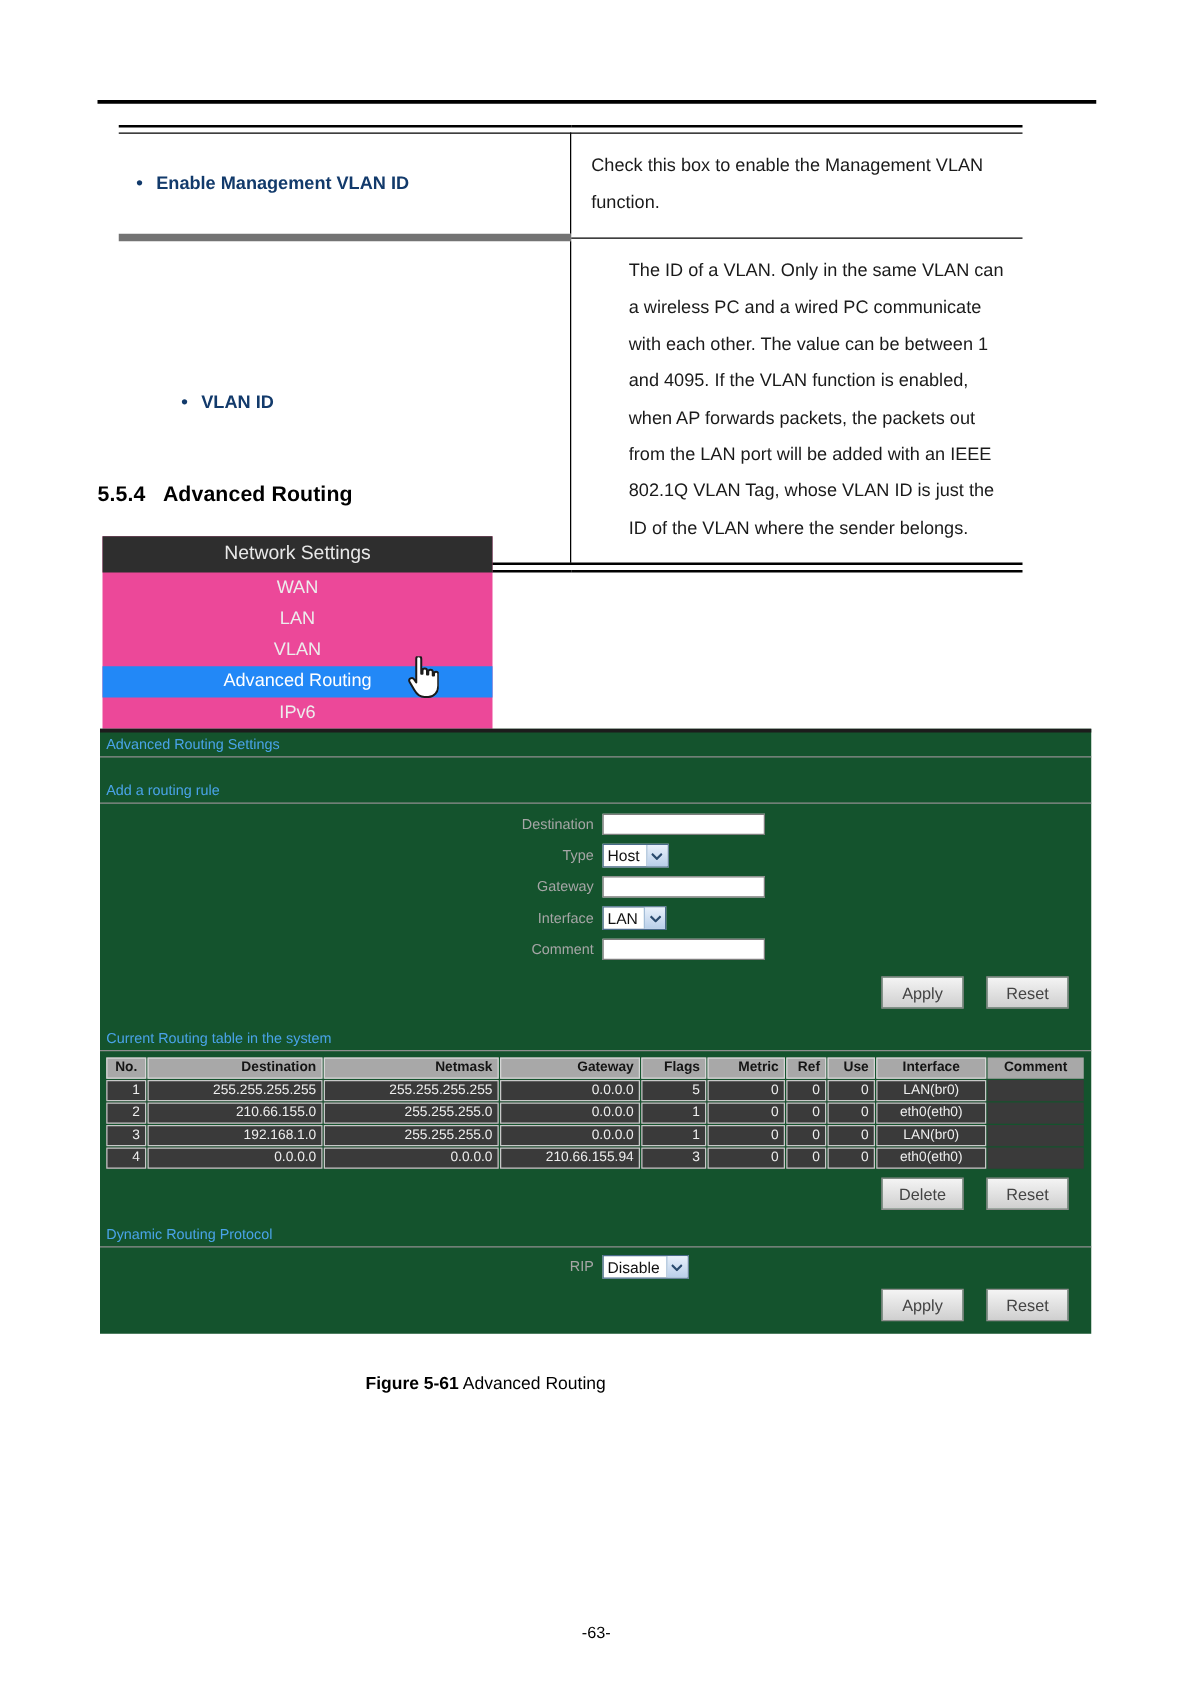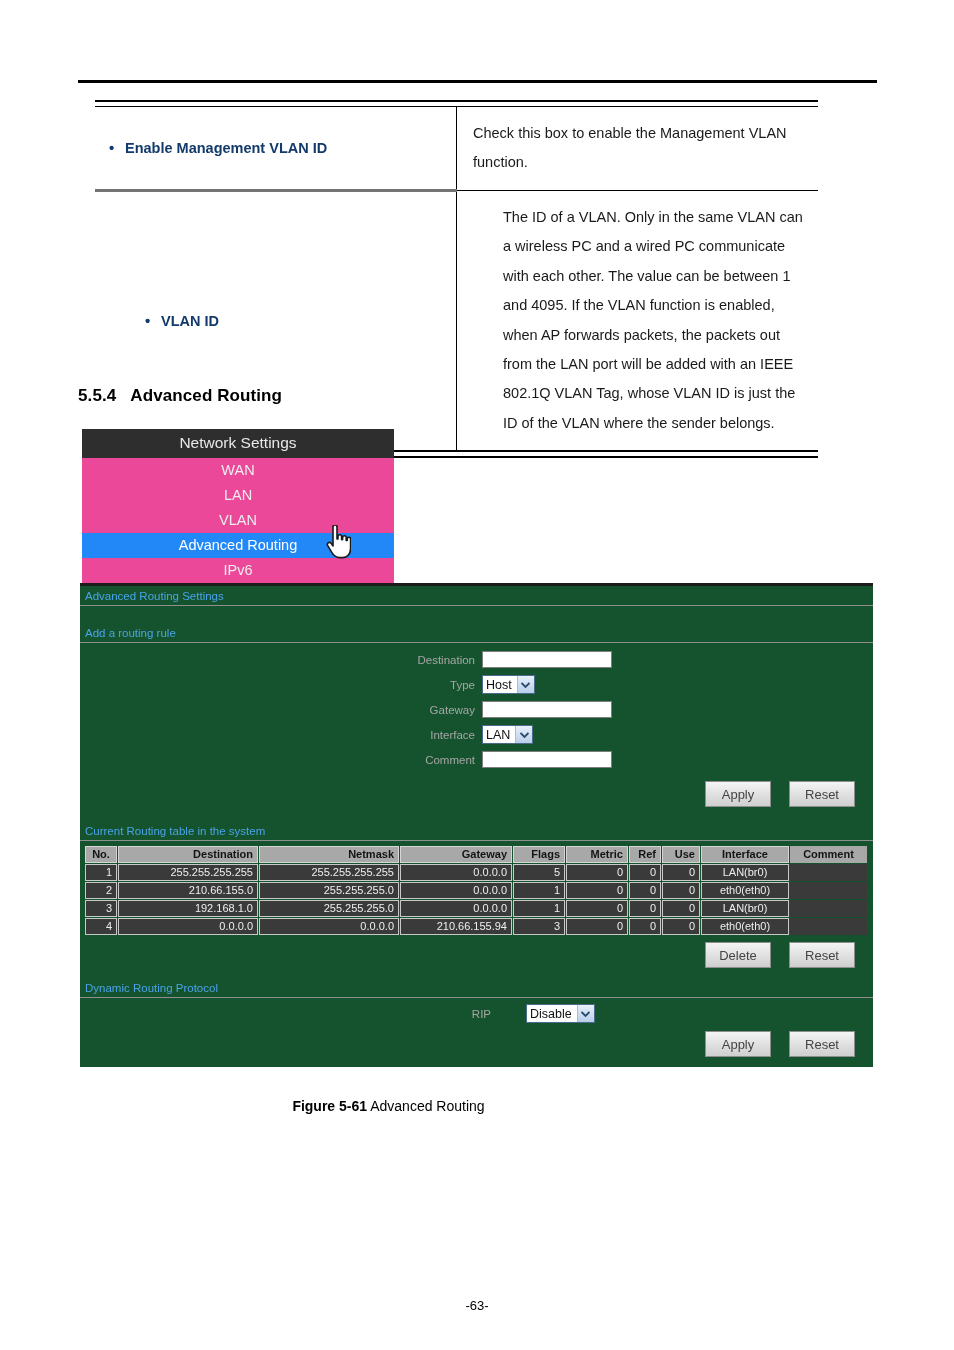--- a/index.html
+++ b/index.html
@@ -44,21 +44,21 @@
     height: 4px;
     border-top: 2px solid #000;
     border-bottom: 2px solid #000;
     padding: 0;
   }
   .doc-table td.term-cell {
     width: 214px;
     vertical-align: middle;
     padding: 10px 6px 10px 10px;
     border-right: 1px solid #000;
-    border-bottom: 3px solid #737373;
+    border-bottom: 6px solid #737373;
   }
   .doc-table td.desc-cell {
     vertical-align: middle;
     padding: 12px 10px 12px 16px;
     border-bottom: 1px solid #000;
   }
   .doc-table tr.last td { border-bottom: none; padding-left: 46px; }
 
   .term {
     color: #123a6b;
@@ -252,22 +252,21 @@
   table.route td.comment-c {
     background: #3a3a3a;
     border: none;
   }
   table.route th.comment-h { color: #141414; background: #a8a8a8; }
   table.route td.comment-c { border: none; }
 
   .rip-row {
     display: flex;
     align-items: center;
-    padding: 6px 16px 2px;
-    gap: 28px;
+    padding: 6px 0 2px;
   }
   .rip-row .form-label { width: 395px; }
 
   
   .figure-caption {
     position: absolute;
     left: 0;
     top: 1098px;
     width: 777px;
     text-align: center;

